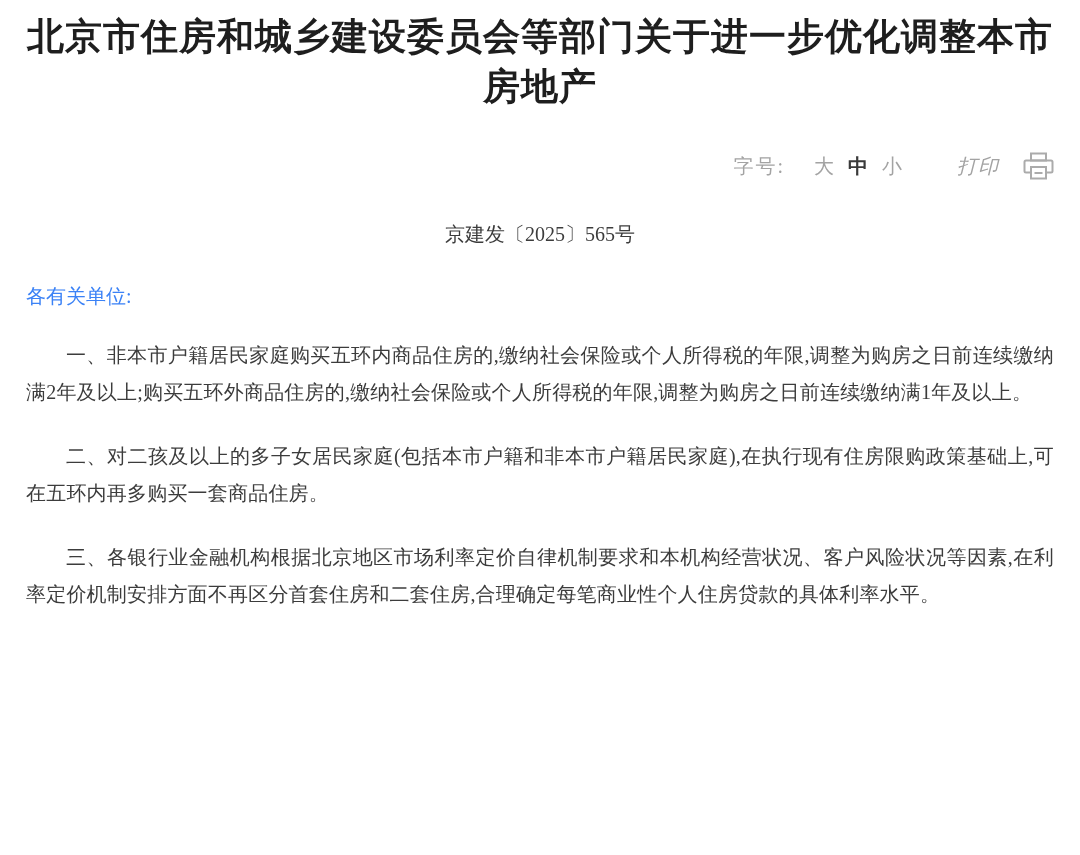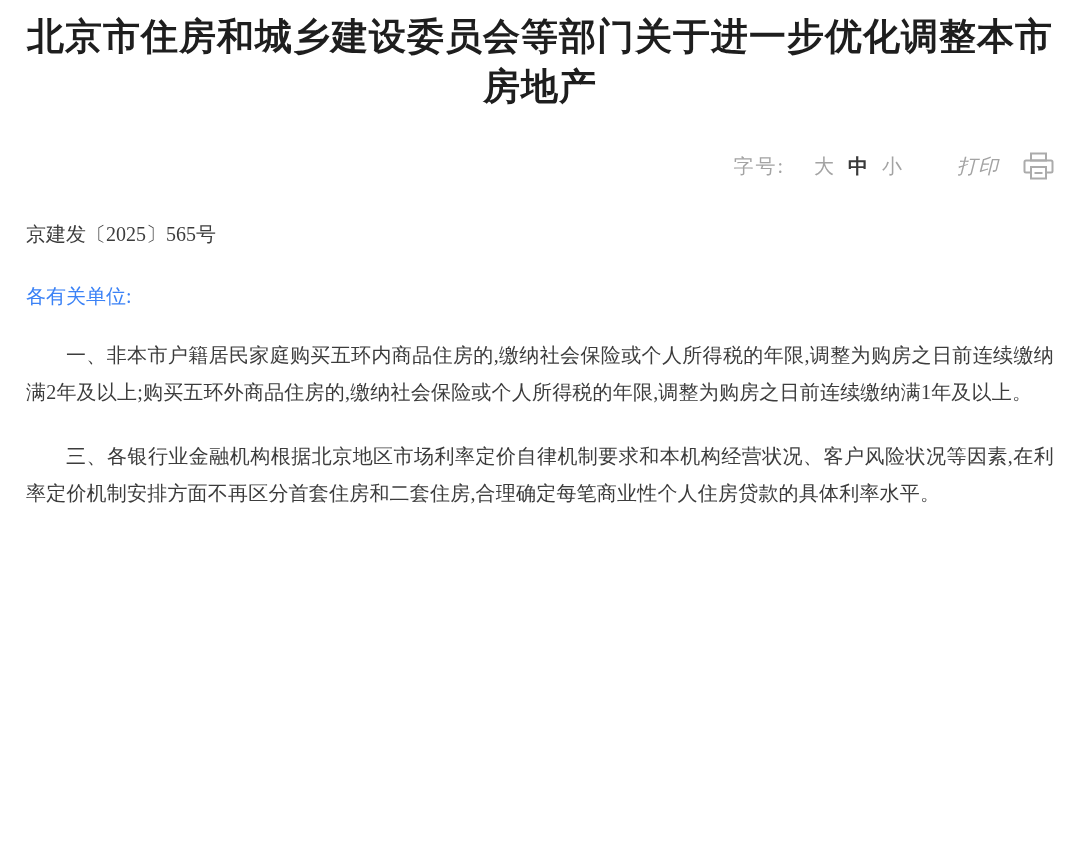--- a/index.html
+++ b/index.html
@@ -51,21 +51,21 @@
     cursor: pointer;
   }
   .print-btn .print-label {
     margin-right: 24px;
     letter-spacing: 1px;
     font-style: italic;
   }
   .printer-svg { display: block; }
   .doc-number {
     margin-top: 40px;
-    text-align: left;
+    text-align: center;
     font-size: 20px;
     color: #3c3c3c;
     line-height: 28px;
   }
   .salutation {
     margin: 34px 0 8px 0;
     font-size: 20px;
     color: #3b82f6;
     line-height: 28px;
   }
@@ -104,15 +104,16 @@
         </svg>
       </span>
     </span>
   </div>
 
   <div class="doc-number">京建发〔2025〕565号</div>
 
   <div class="salutation">各有关单位:</div>
 
   <p class="para">一、非本市户籍居民家庭购买五环内商品住房的,缴纳社会保险或个人所得税的年限,调整为购房之日前连续缴纳满2年及以上;购买五环外商品住房的,缴纳社会保险或个人所得税的年限,调整为购房之日前连续缴纳满1年及以上。</p>
+  <p class="para">二、对二孩及以上的多子女居民家庭(包括本市户籍和非本市户籍居民家庭),在执行现有住房限购政策基础上,可在五环内再多购买一套商品住房。</p>
   <p class="para">三、各银行业金融机构根据北京地区市场利率定价自律机制要求和本机构经营状况、客户风险状况等因素,在利率定价机制安排方面不再区分首套住房和二套住房,合理确定每笔商业性个人住房贷款的具体利率水平。</p>
 
 </div>
 
 </body></html>

